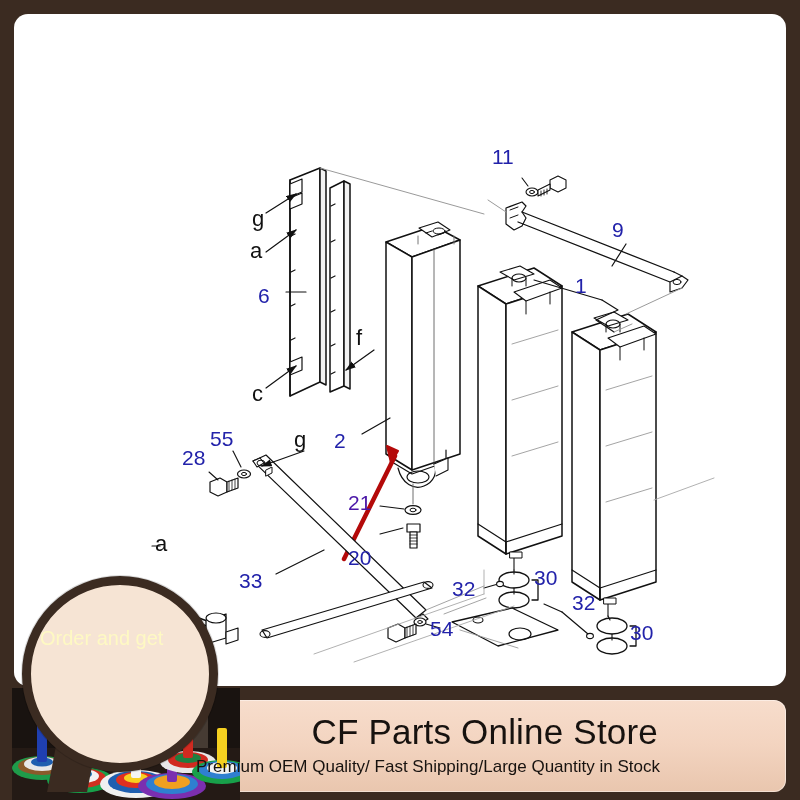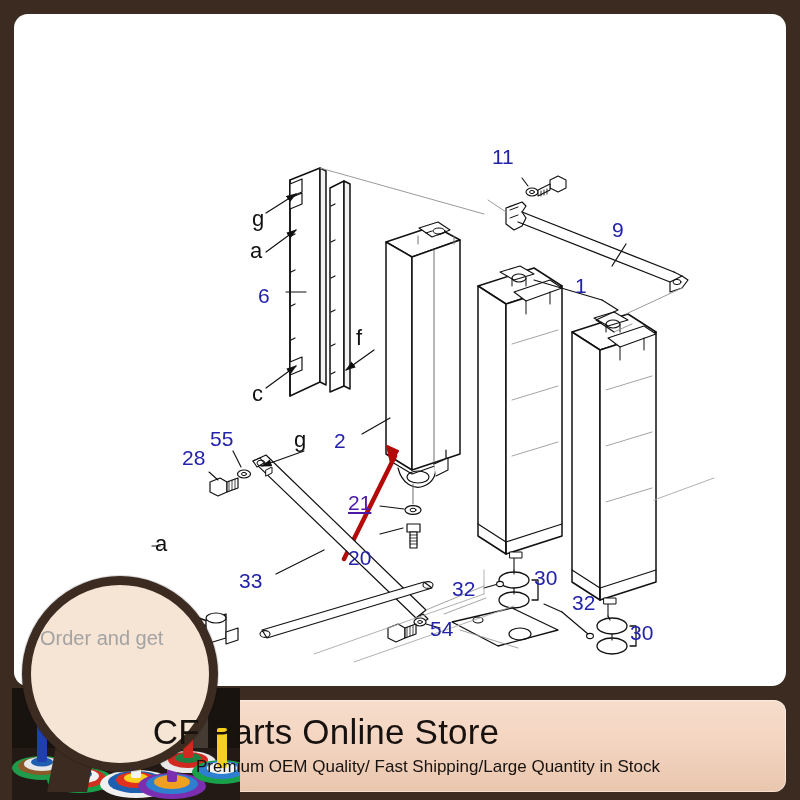--- a/index.html
+++ b/index.html
@@ -72,21 +72,21 @@
     box-shadow: 0 0 0 1px rgba(0,0,0,0.15);
   }
   .promo-text {
     position: absolute;
     left: 40px;
     top: 625px;
     width: 170px;
     z-index: 7;
     font-family: "Liberation Sans", sans-serif;
     font-size: 20px;
-    color: #a3a3a3;
+    color: #fef9c3;
     line-height: 1.32;
   }
   
   .toy-photo {
     position: absolute;
     left: 12px;
     top: 688px;
     width: 228px;
     height: 112px;
     background: #191310;
@@ -125,24 +125,24 @@
     top: 700px;
     width: 714px;
     height: 92px;
     background: linear-gradient(180deg, #f7ddcc 0%, #f3d4c0 48%, #e9c6ae 100%);
     border-radius: 12px;
     z-index: 4;
     box-shadow: inset 0 0 0 1px rgba(255,255,255,0.45);
   }
   .banner-title {
     position: absolute;
-    left: 0;
+    left: 6px;
     top: 712px;
     width: 652px;
-    text-align: center;
+    text-align: right;
     font-family: "Liberation Sans", sans-serif;
     font-size: 35px;
     color: #17120f;
     z-index: 8;
     letter-spacing: 0.2px;
   }
   .banner-sub {
     position: absolute;
     left: 0;
     top: 757px;
@@ -438,21 +438,21 @@
     <div id="callout-layer" style="position:absolute;left:0;top:0;width:772px;height:672px;">
     <div class="lbl alpha" style="left: 238px; top: 194px;">g</div>
         <div class="lbl alpha" style="left: 236px; top: 226px;">a</div>
         <div class="lbl" style="left: 244px; top: 271px;">6</div>
         <div class="lbl alpha" style="left: 342px; top: 313px;">f</div>
         <div class="lbl alpha" style="left: 238px; top: 369px;">c</div>
         <div class="lbl" style="left: 478px; top: 132px;">11</div>
         <div class="lbl" style="left: 598px; top: 205px;">9</div>
         <div class="lbl" style="left: 561px; top: 261px;">1</div>
         <div class="lbl" style="left: 320px; top: 416px;">2</div>
-        <div class="lbl violet" style="left: 334px; top: 478px; text-decoration: underline;">21</div>
+        <div class="lbl violet" style="left: 334px; top: 478px;">21</div>
         <div class="lbl" style="left: 334px; top: 514px; margin-top: 19px;">20</div>
         <div class="lbl" style="left: 168px; top: 433px;">28</div>
         <div class="lbl" style="left: 196px; top: 414px;">55</div>
         <div class="lbl alpha" style="left: 280px; top: 415px;">g</div>
         <div class="lbl alpha" style="left: 141px; top: 519px;">a</div>
         <div class="lbl" style="left: 225px; top: 556px;">33</div>
         <div class="lbl" style="left: 416px; top: 604px;">54</div>
         <div class="lbl" style="left: 438px; top: 564px;">32</div>
         <div class="lbl" style="left: 558px; top: 578px;">32</div>
         <div class="lbl" style="left: 520px; top: 553px;">30</div>

